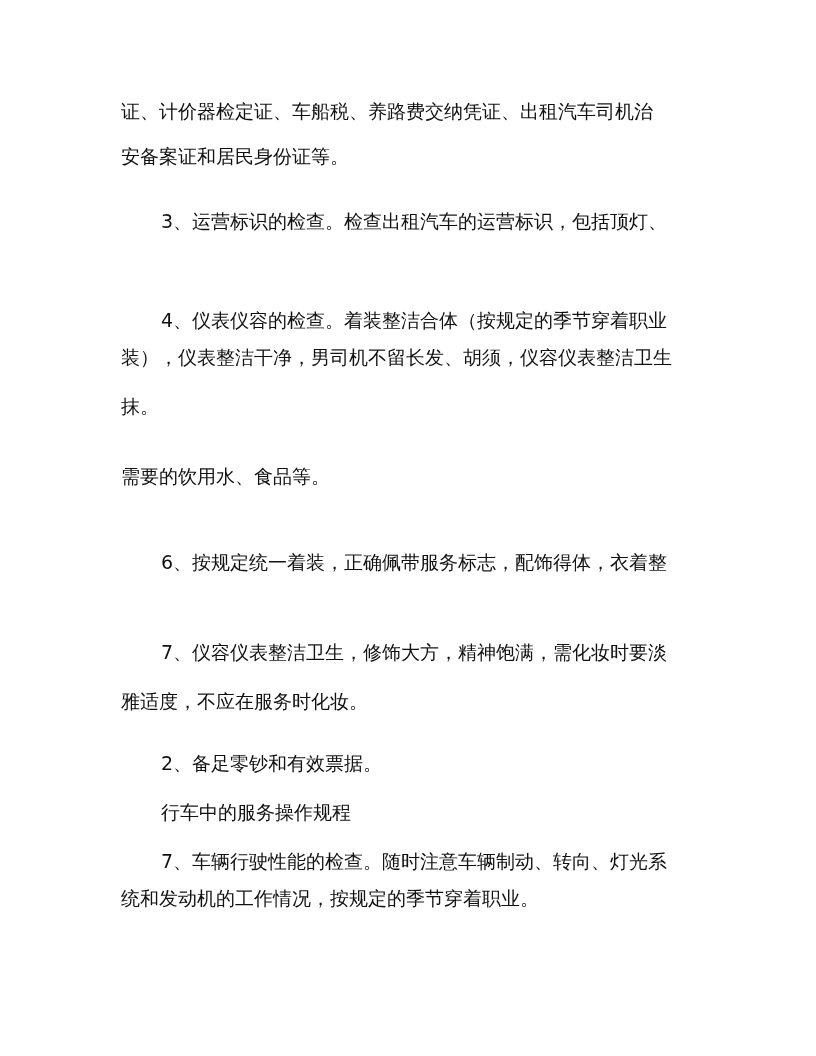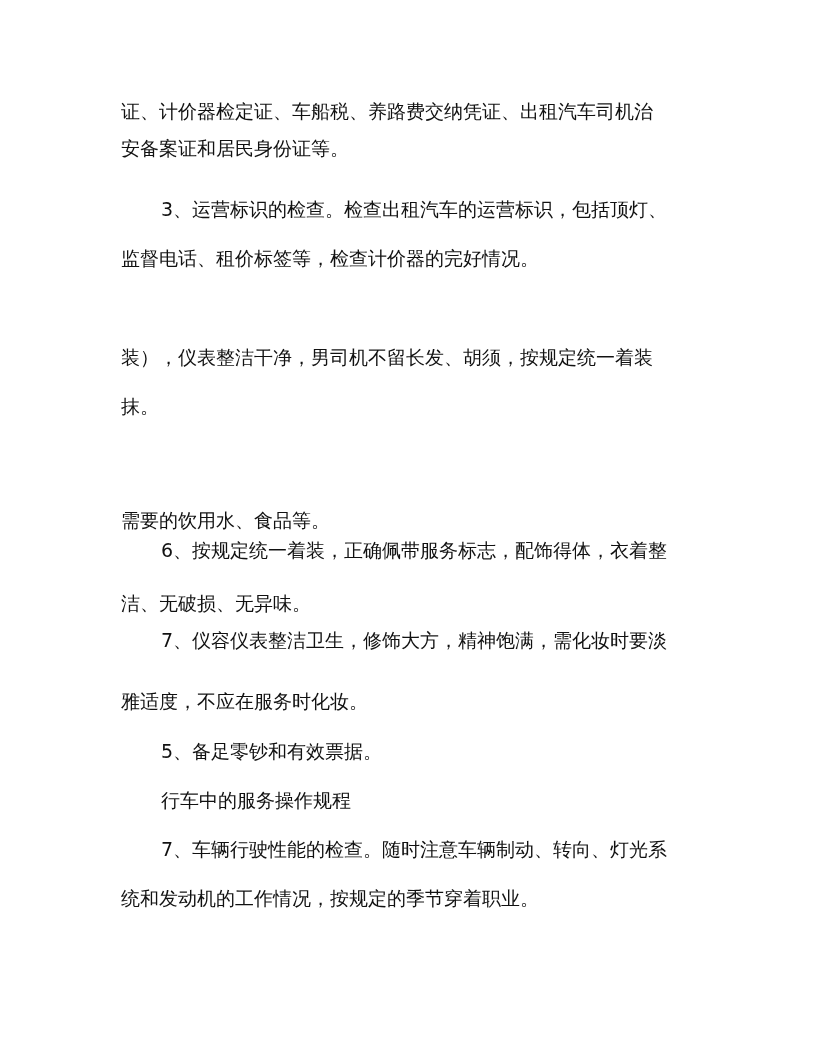--- a/index.html
+++ b/index.html
@@ -9,34 +9,33 @@
     }
     .line {
       position: absolute;
       left: 121px;
       white-space: nowrap;
       font-family: "DejaVu Sans", "Liberation Sans", sans-serif;
       font-size: 19px;
       color: #111111;
       line-height: 24px;
     }
-    .indent { left: 161px; }
+    .indent { left: 161px; margin-top: 12px; }
   </style>
 </head>
 <body>
 
 <div class="page">
   <div class="line" style="top:99px">证、计价器检定证、车船税、养路费交纳凭证、出租汽车司机治</div>
-  <div class="line" style="top:136px">安备案证和居民身份证等。</div>
+  <div class="line" style="top:144px">安备案证和居民身份证等。</div>
   <div class="line indent" style="top:197px">3、运营标识的检查。检查出租汽车的运营标识，包括顶灯、</div>
-  <div class="line" style="top:246px">监督电话、租价标签等，检查计价器的完好情况。</div>
-  <div class="line" style="top:345px">装），仪表整洁干净，男司机不留长发、胡须，按规定统一着装</div>
+  <div class="line indent" style="top:296px">4、仪表仪容的检查。着装整洁合体（按规定的季节穿着职业</div>
+  <div class="line" style="top:345px">装），仪表整洁干净，男司机不留长发、胡须，仪容仪表整洁卫生</div>
   <div class="line" style="top:394px">抹。</div>
-  <div class="line" style="top:508px">需要的饮用水、食品等。</div>
+  <div class="line" style="top:464px">需要的饮用水、食品等。</div>
   <div class="line indent" style="top:538px">6、按规定统一着装，正确佩带服务标志，配饰得体，衣着整</div>
-  <div class="line" style="top:591px">洁、无破损、无异味。</div>
   <div class="line indent" style="top:628px">7、仪容仪表整洁卫生，修饰大方，精神饱满，需化妆时要淡</div>
   <div class="line" style="top:689px">雅适度，不应在服务时化妆。</div>
-  <div class="line indent" style="top:739px">5、备足零钞和有效票据。</div>
+  <div class="line indent" style="top:739px">2、备足零钞和有效票据。</div>
   <div class="line indent" style="top:788px">行车中的服务操作规程</div>
   <div class="line indent" style="top:837px">7、车辆行驶性能的检查。随时注意车辆制动、转向、灯光系</div>
   <div class="line" style="top:886px">统和发动机的工作情况，按规定的季节穿着职业。</div>
 </div>
 
 </body></html>

